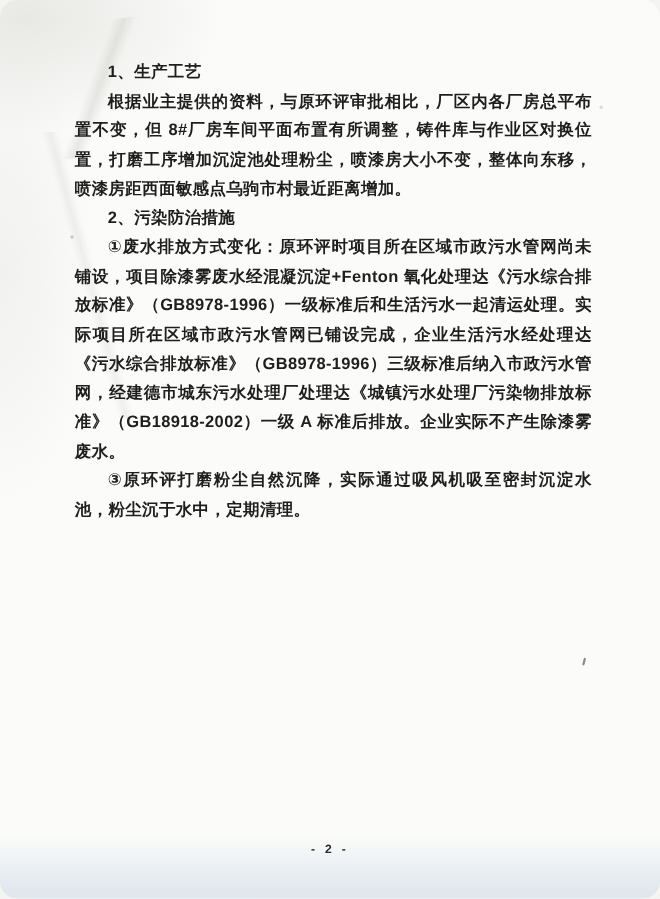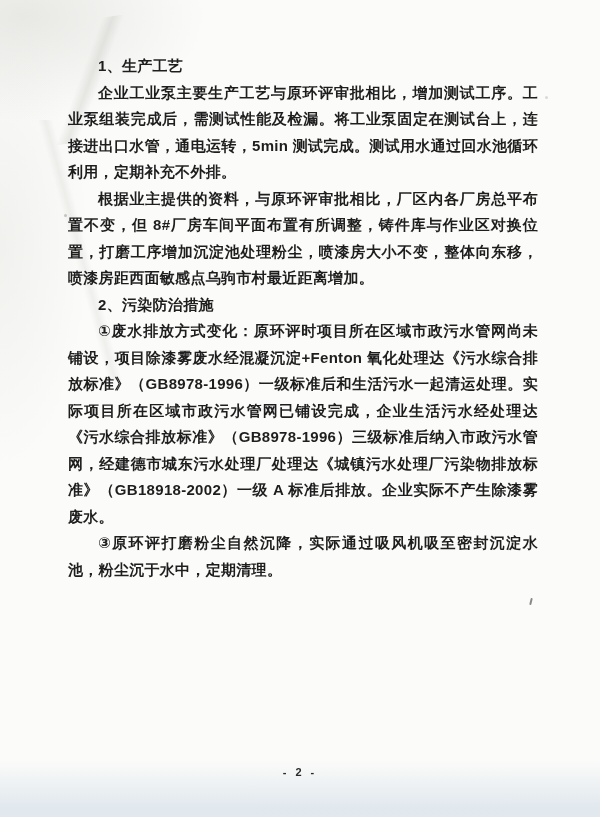--- a/index.html
+++ b/index.html
@@ -12,20 +12,21 @@
     width: 600px;
     height: 817px;
     margin: 0;
     overflow: hidden;
     background:
       linear-gradient(180deg, rgba(215,224,233,0) 93%, rgba(203,216,229,0.55) 99%),
       radial-gradient(ellipse 260px 150px at 4% 2%, rgba(203,203,199,0.40), rgba(203,203,199,0) 70%),
       radial-gradient(ellipse 120px 300px at 0% 30%, rgba(210,210,206,0.25), rgba(210,210,206,0) 75%),
       #fbfbf9;
     font-family: "Liberation Sans", "DejaVu Sans", sans-serif;
+    border-radius: 16px;
   }
   .crease {
     position: absolute;
     pointer-events: none;
   }
   .crease-1 {
     left: -20px; top: 20px; width: 220px; height: 120px;
     background: linear-gradient(118deg, rgba(255,255,255,0) 46%, rgba(188,188,184,0.30) 50%, rgba(255,255,255,0) 54%);
     transform: rotate(-8deg);
   }
@@ -75,21 +76,20 @@
 <div class="scan-page">
 
   <div class="crease crease-1"></div>
   <div class="crease crease-2"></div>
   <div class="speck speck-1"></div>
   <div class="speck speck-2"></div>
   <div class="speck speck-3"></div>
 
   <div class="content">
     <div class="blk heading">1、生产工艺</div>
-    <div class="blk paragraph">企业工业泵主要生产工艺与原环评审批相比，增加测试工序。工业泵组装完成后，需测试性能及检漏。将工业泵固定在测试台上，连接进出口水管，通电运转，5min 测试完成。测试用水通过回水池循环利用，定期补充不外排。</div>
     <div class="blk paragraph">根据业主提供的资料，与原环评审批相比，厂区内各厂房总平布置不变，但 8#厂房车间平面布置有所调整，铸件库与作业区对换位置，打磨工序增加沉淀池处理粉尘，喷漆房大小不变，整体向东移，喷漆房距西面敏感点乌驹市村最近距离增加。</div>
     <div class="blk heading">2、污染防治措施</div>
     <div class="blk paragraph">①废水排放方式变化：原环评时项目所在区域市政污水管网尚未铺设，项目除漆雾废水经混凝沉淀+Fenton 氧化处理达《污水综合排放标准》（GB8978-1996）一级标准后和生活污水一起清运处理。实际项目所在区域市政污水管网已铺设完成，企业生活污水经处理达《污水综合排放标准》（GB8978-1996）三级标准后纳入市政污水管网，经建德市城东污水处理厂处理达《城镇污水处理厂污染物排放标准》（GB18918-2002）一级 A 标准后排放。企业实际不产生除漆雾废水。</div>
     <div class="blk paragraph">③原环评打磨粉尘自然沉降，实际通过吸风机吸至密封沉淀水池，粉尘沉于水中，定期清理。</div>
 
   </div>
 
   <div class="page-footer">- 2 -</div>
 
 </div>

